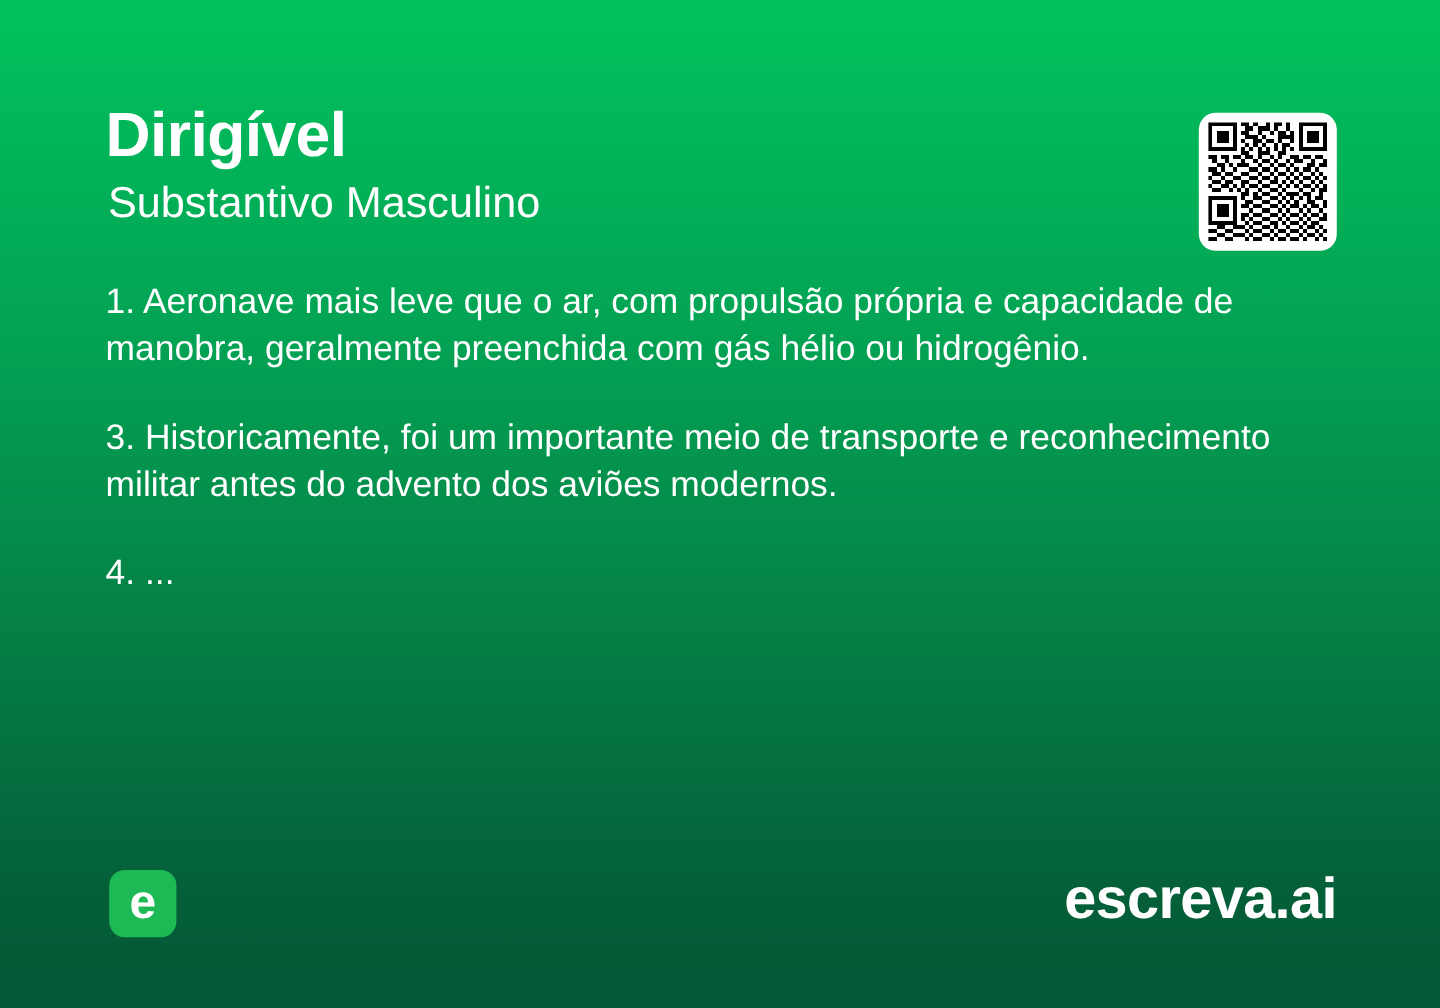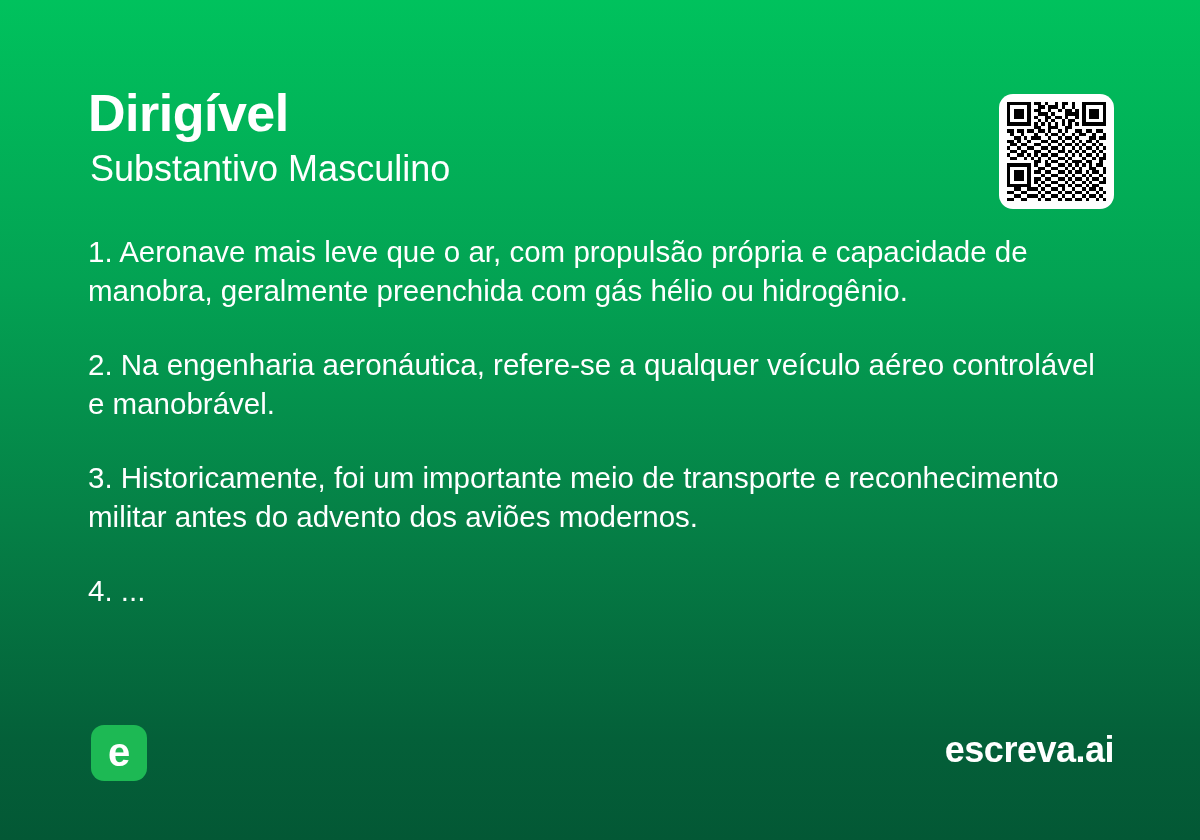--- a/index.html
+++ b/index.html
@@ -106,21 +106,21 @@
     font-size: 40px;
     line-height: 40px;
     font-weight: 700;
     color: #ffffff;
     transform: translateY(-1px);
   }
   #brand-wordmark {
     position: absolute;
     right: 86px;
     top: 722px;
-    font-size: 36px;
+    font-size: 48px;
     line-height: 56px;
     font-weight: 700;
     letter-spacing: -0.5px;
     color: #ffffff;
   }
 </style>
 </head>
 <body>
 
 <div id="card">
@@ -564,21 +564,20 @@
           <rect x="21" y="28" width="1" height="1"></rect>
           <rect x="23" y="28" width="1" height="1"></rect>
           <rect x="26" y="28" width="1" height="1"></rect>
           <rect x="28" y="28" width="1" height="1"></rect>
         </g>
     </svg>
   </div>
 
   <div id="definitions">
     <p class="definition">1. Aeronave mais leve que o ar, com propulsão própria e capacidade de manobra, geralmente preenchida com gás hélio ou hidrogênio.</p>
-    <p class="definition">2. Na engenharia aeronáutica, refere-se a qualquer veículo aéreo controlável e manobrável.</p>
     <p class="definition">3. Historicamente, foi um importante meio de transporte e reconhecimento militar antes do advento dos aviões modernos.</p>
     <p class="definition">4. ...</p>
   </div>
 
   <div id="brand-logo">
     <span id="brand-logo-letter">e</span>
   </div>
 
   <div id="brand-wordmark">escreva.ai</div>
 

